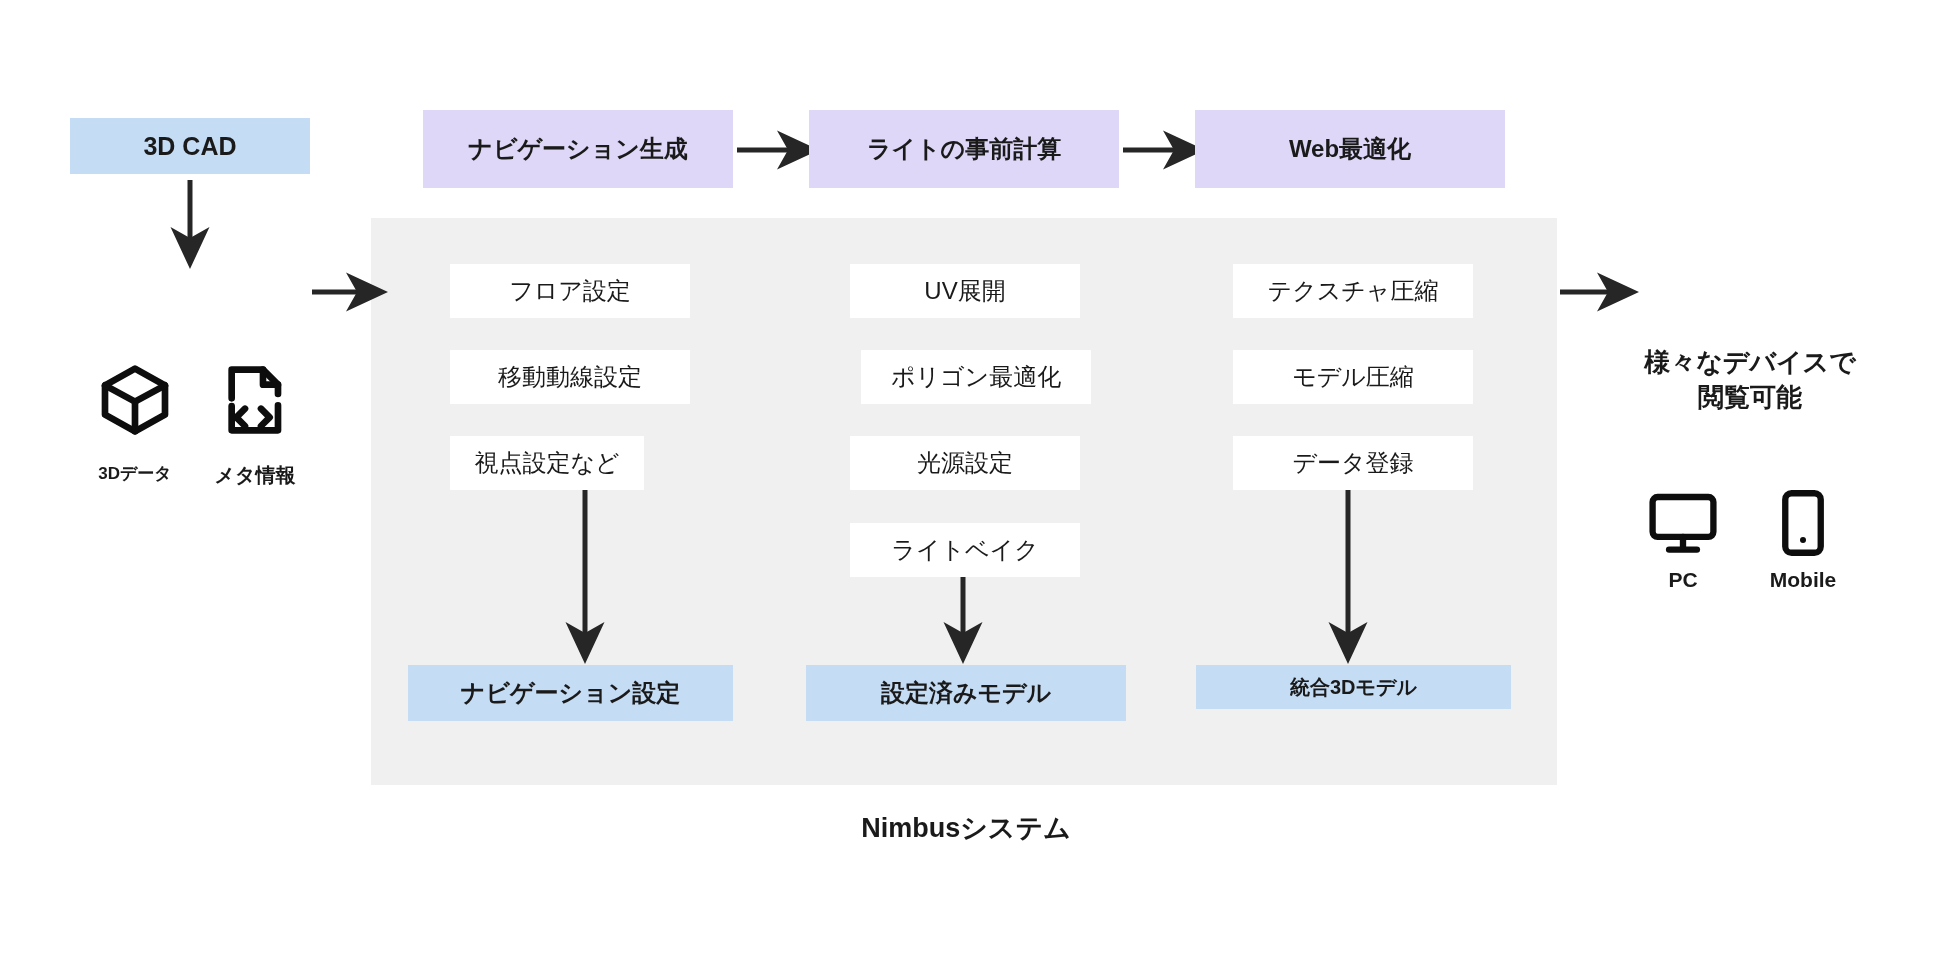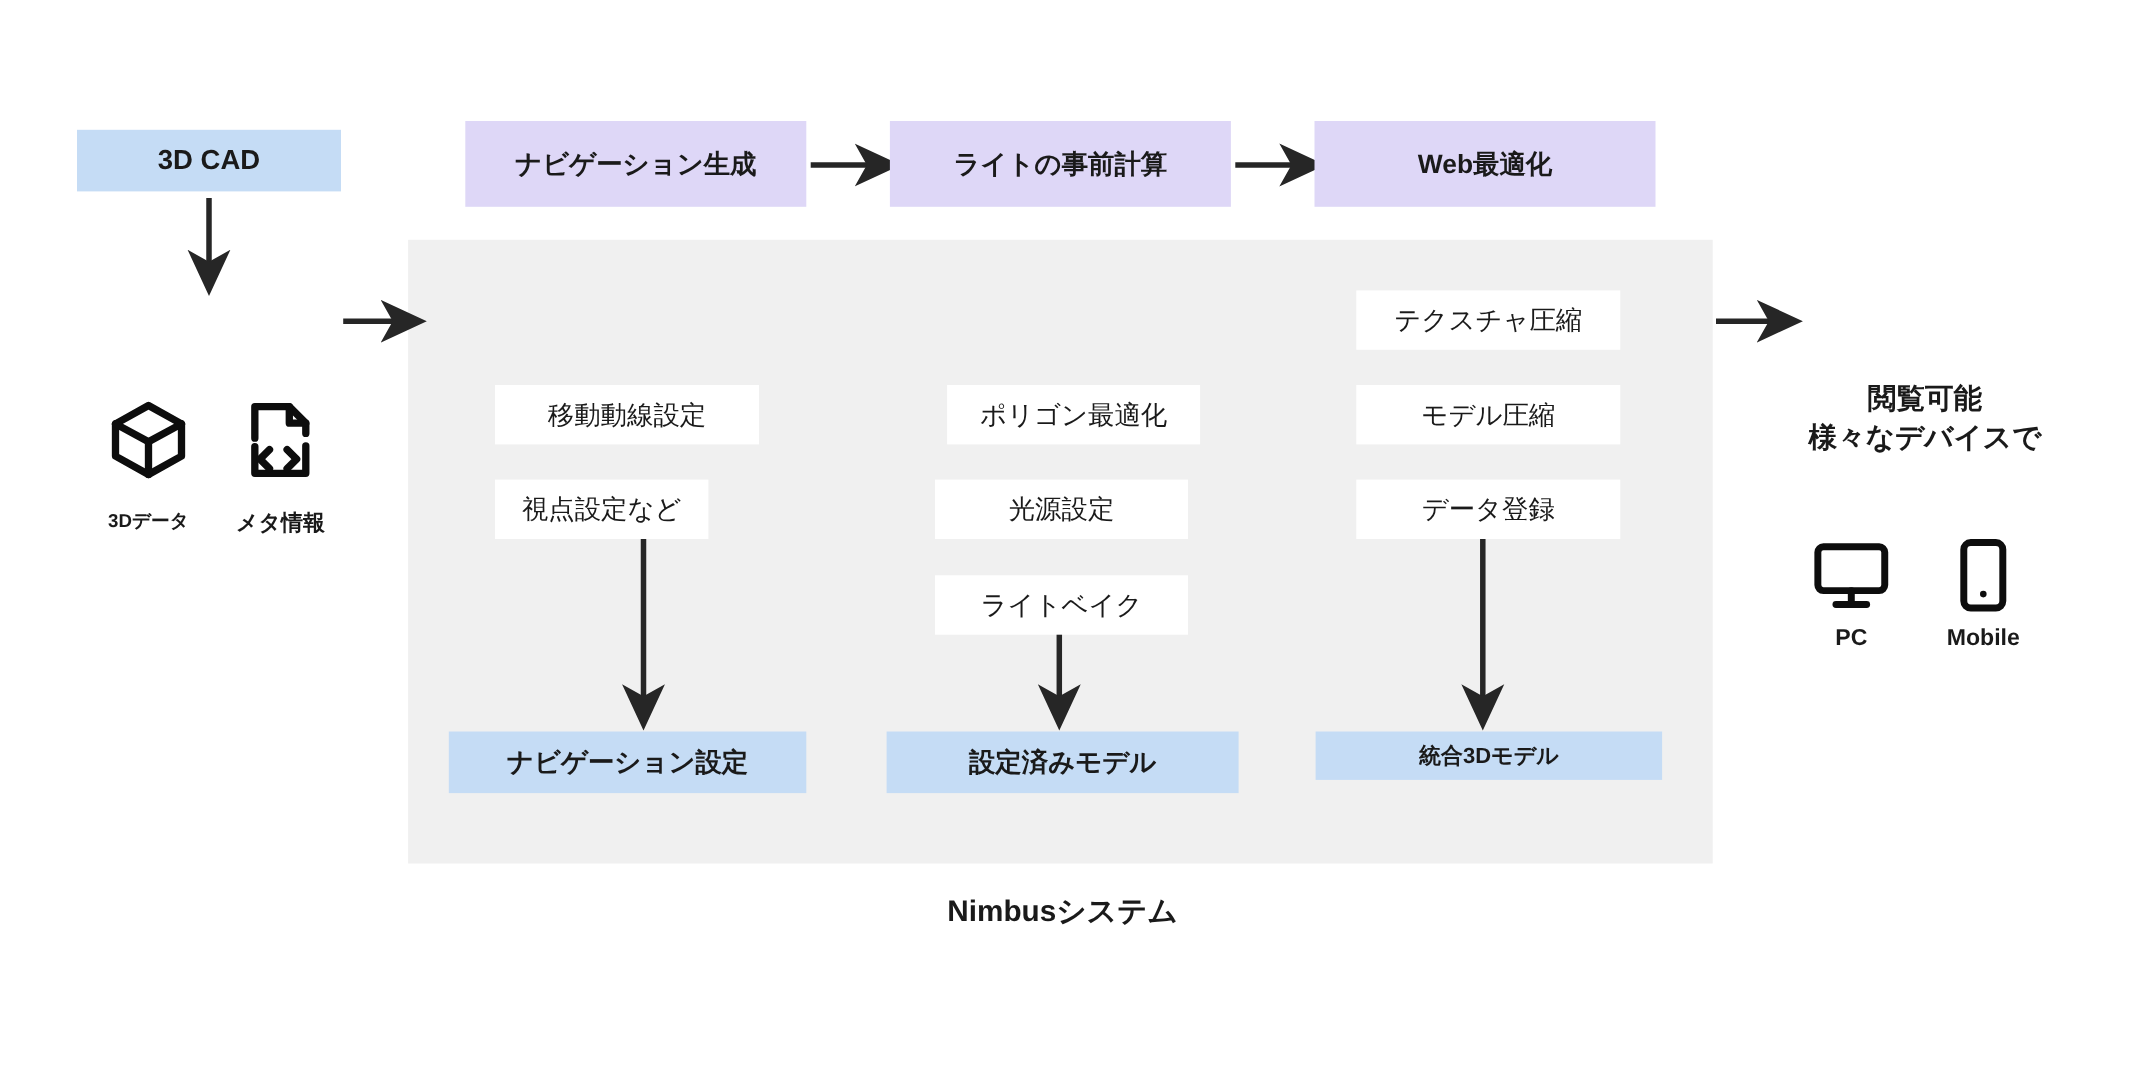--- a/index.html
+++ b/index.html
@@ -71,40 +71,42 @@
     </svg>
   </div>
 
   <div class="capt" style="left:75px;top:462px;width:120px;font-size:17px;">3Dデータ</div>
   <div class="capt" style="left:195px;top:462px;width:120px;font-size:20px;">メタ情報</div>
 
   <div class="box purple" style="left:423px;top:110px;width:310px;height:78px;font-size:24px;">ナビゲーション生成</div>
   <div class="box purple" style="left:809px;top:110px;width:310px;height:78px;font-size:24px;">ライトの事前計算</div>
   <div class="box purple" style="left:1195px;top:110px;width:310px;height:78px;font-size:24px;">Web最適化</div>
 
+  <div class="box white" style="left:450px;top:264px;width:240px;height:54px;font-size:24px;">フロア設定</div>
   <div class="box white" style="left:450px;top:350px;width:240px;height:54px;font-size:24px;">移動動線設定</div>
   <div class="box white" style="left:450px;top:436px;width:194px;height:54px;font-size:24px;">視点設定など</div>
   <div class="box blue" style="left:408px;top:665px;width:325px;height:56px;font-size:24px;">ナビゲーション設定</div>
 
+  <div class="box white" style="left:850px;top:264px;width:230px;height:54px;font-size:24px;">UV展開</div>
   <div class="box white" style="left:861px;top:350px;width:230px;height:54px;font-size:24px;">ポリゴン最適化</div>
   <div class="box white" style="left:850px;top:436px;width:230px;height:54px;font-size:24px;">光源設定</div>
   <div class="box white" style="left:850px;top:523px;width:230px;height:54px;font-size:24px;">ライトベイク</div>
   <div class="box blue" style="left:806px;top:665px;width:320px;height:56px;font-size:24px;">設定済みモデル</div>
 
   <div class="box white" style="left:1233px;top:264px;width:240px;height:54px;font-size:24px;">テクスチャ圧縮</div>
   <div class="box white" style="left:1233px;top:350px;width:240px;height:54px;font-size:24px;">モデル圧縮</div>
   <div class="box white" style="left:1233px;top:436px;width:240px;height:54px;font-size:24px;">データ登録</div>
   <div class="box blue" style="left:1196px;top:665px;width:315px;height:44px;font-size:20px;">統合3Dモデル</div>
 
   <div class="lbl" style="left:771px;top:810px;width:390px;font-size:27px;">Nimbusシステム</div>
 
 
   <div class="note" style="left:1600px;top:345px;width:300px;">
+    <div>様々なデバイスで</div>
     <div>閲覧可能</div>
-    <div>様々なデバイスで</div>
   </div>
 
   <div class="icon" style="left:1645px;top:485px;">
     <svg width="76" height="76" viewBox="0 0 24 24" fill="none" stroke="#0d0d0d" stroke-width="2" stroke-linejoin="round" stroke-linecap="round">
       <rect x="2.4" y="3.8" width="19.2" height="12.6" rx="1.6"></rect>
       <path d="M12 16.4v3.2"></path>
       <path d="M7.6 20.4h8.8"></path>
     </svg>
   </div>
 

